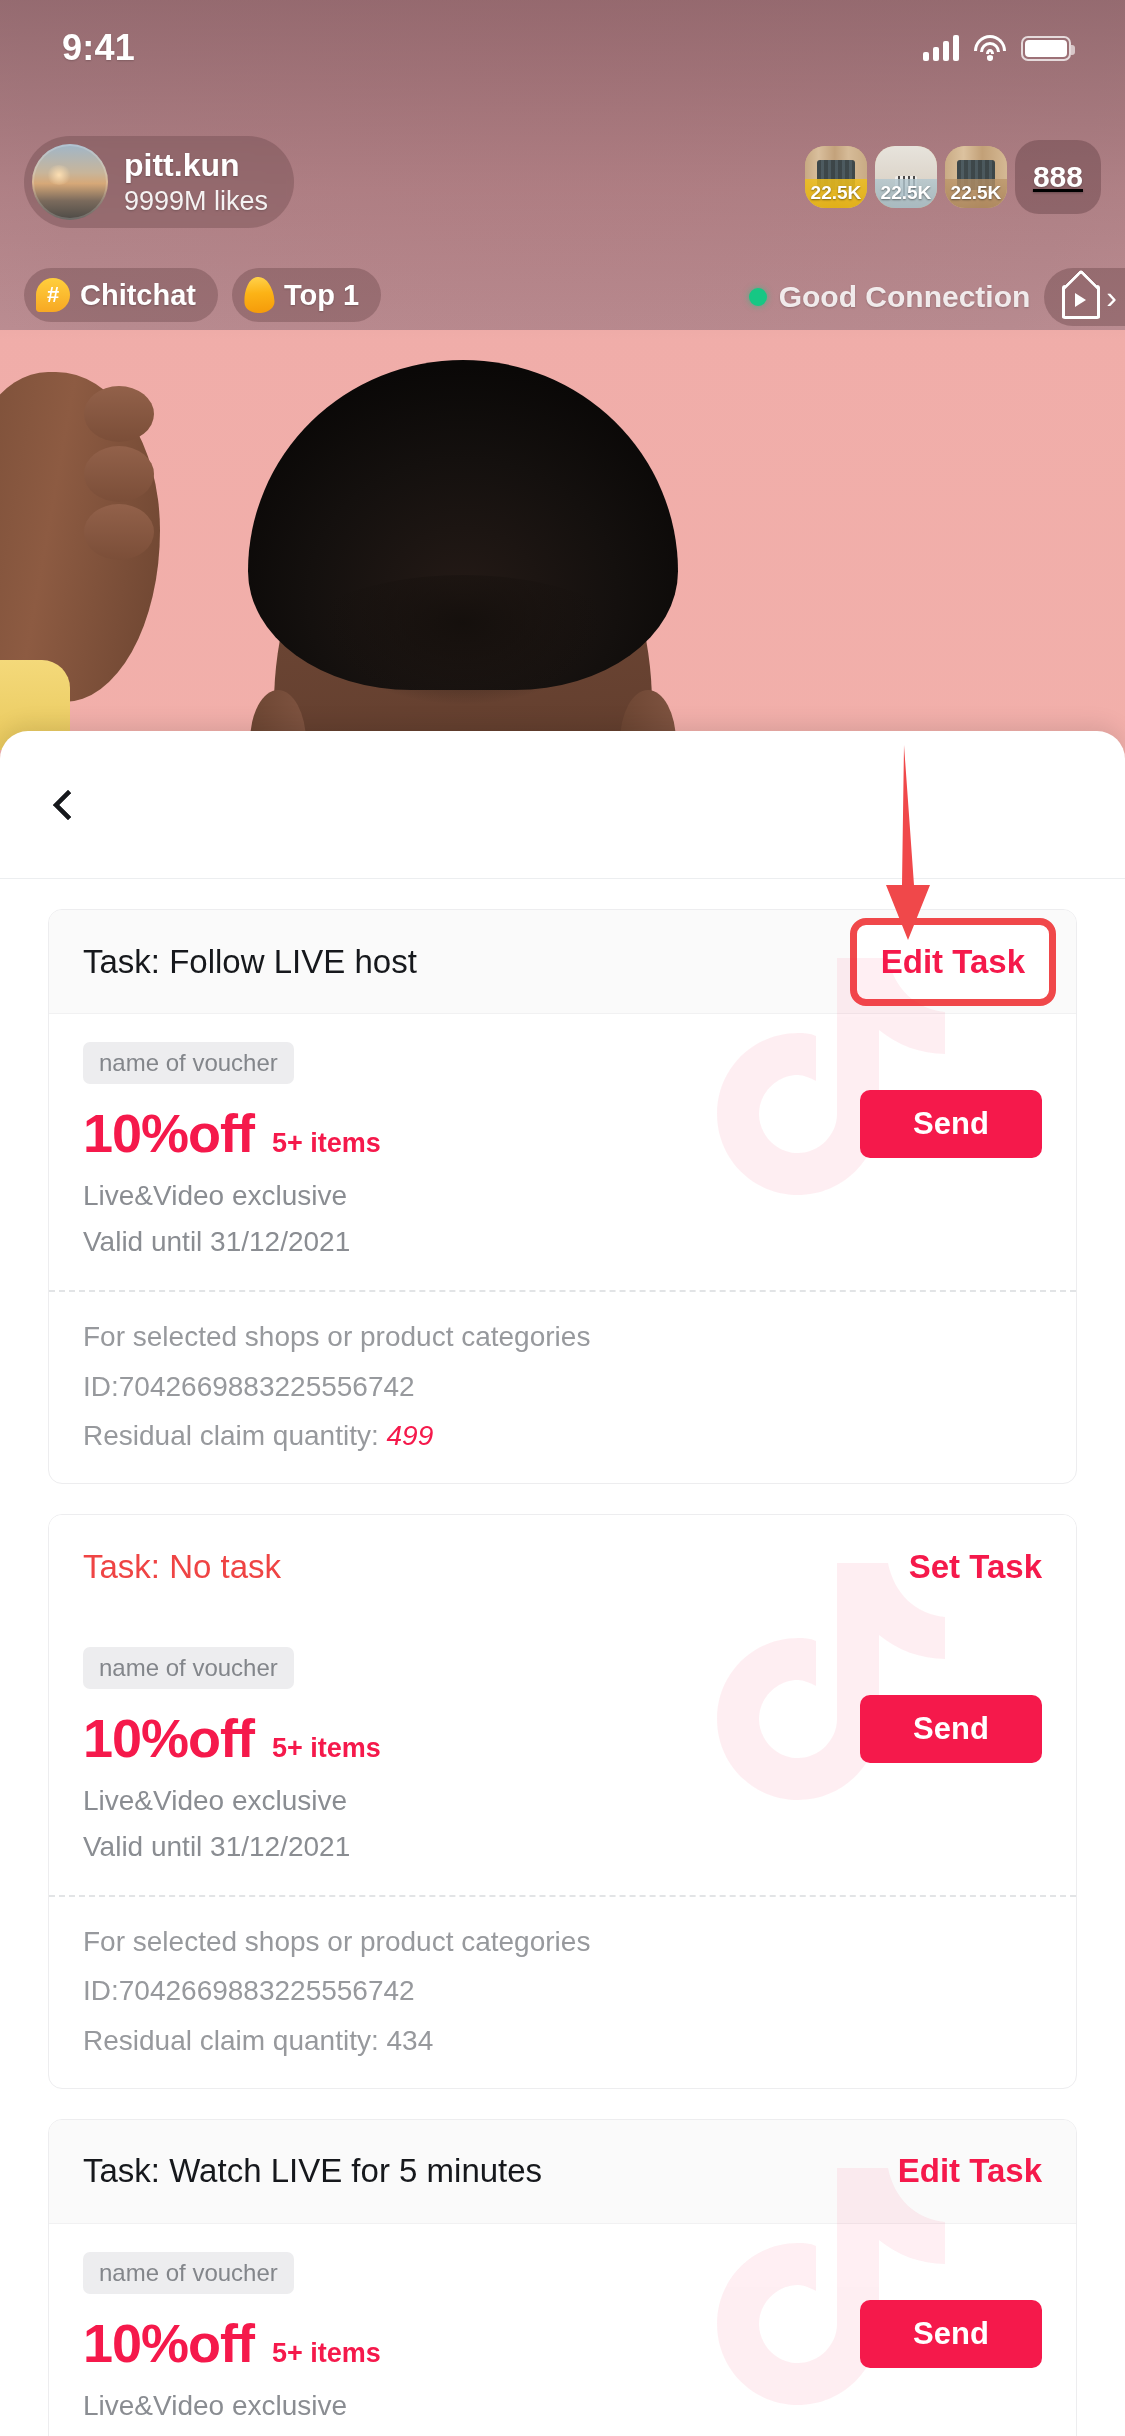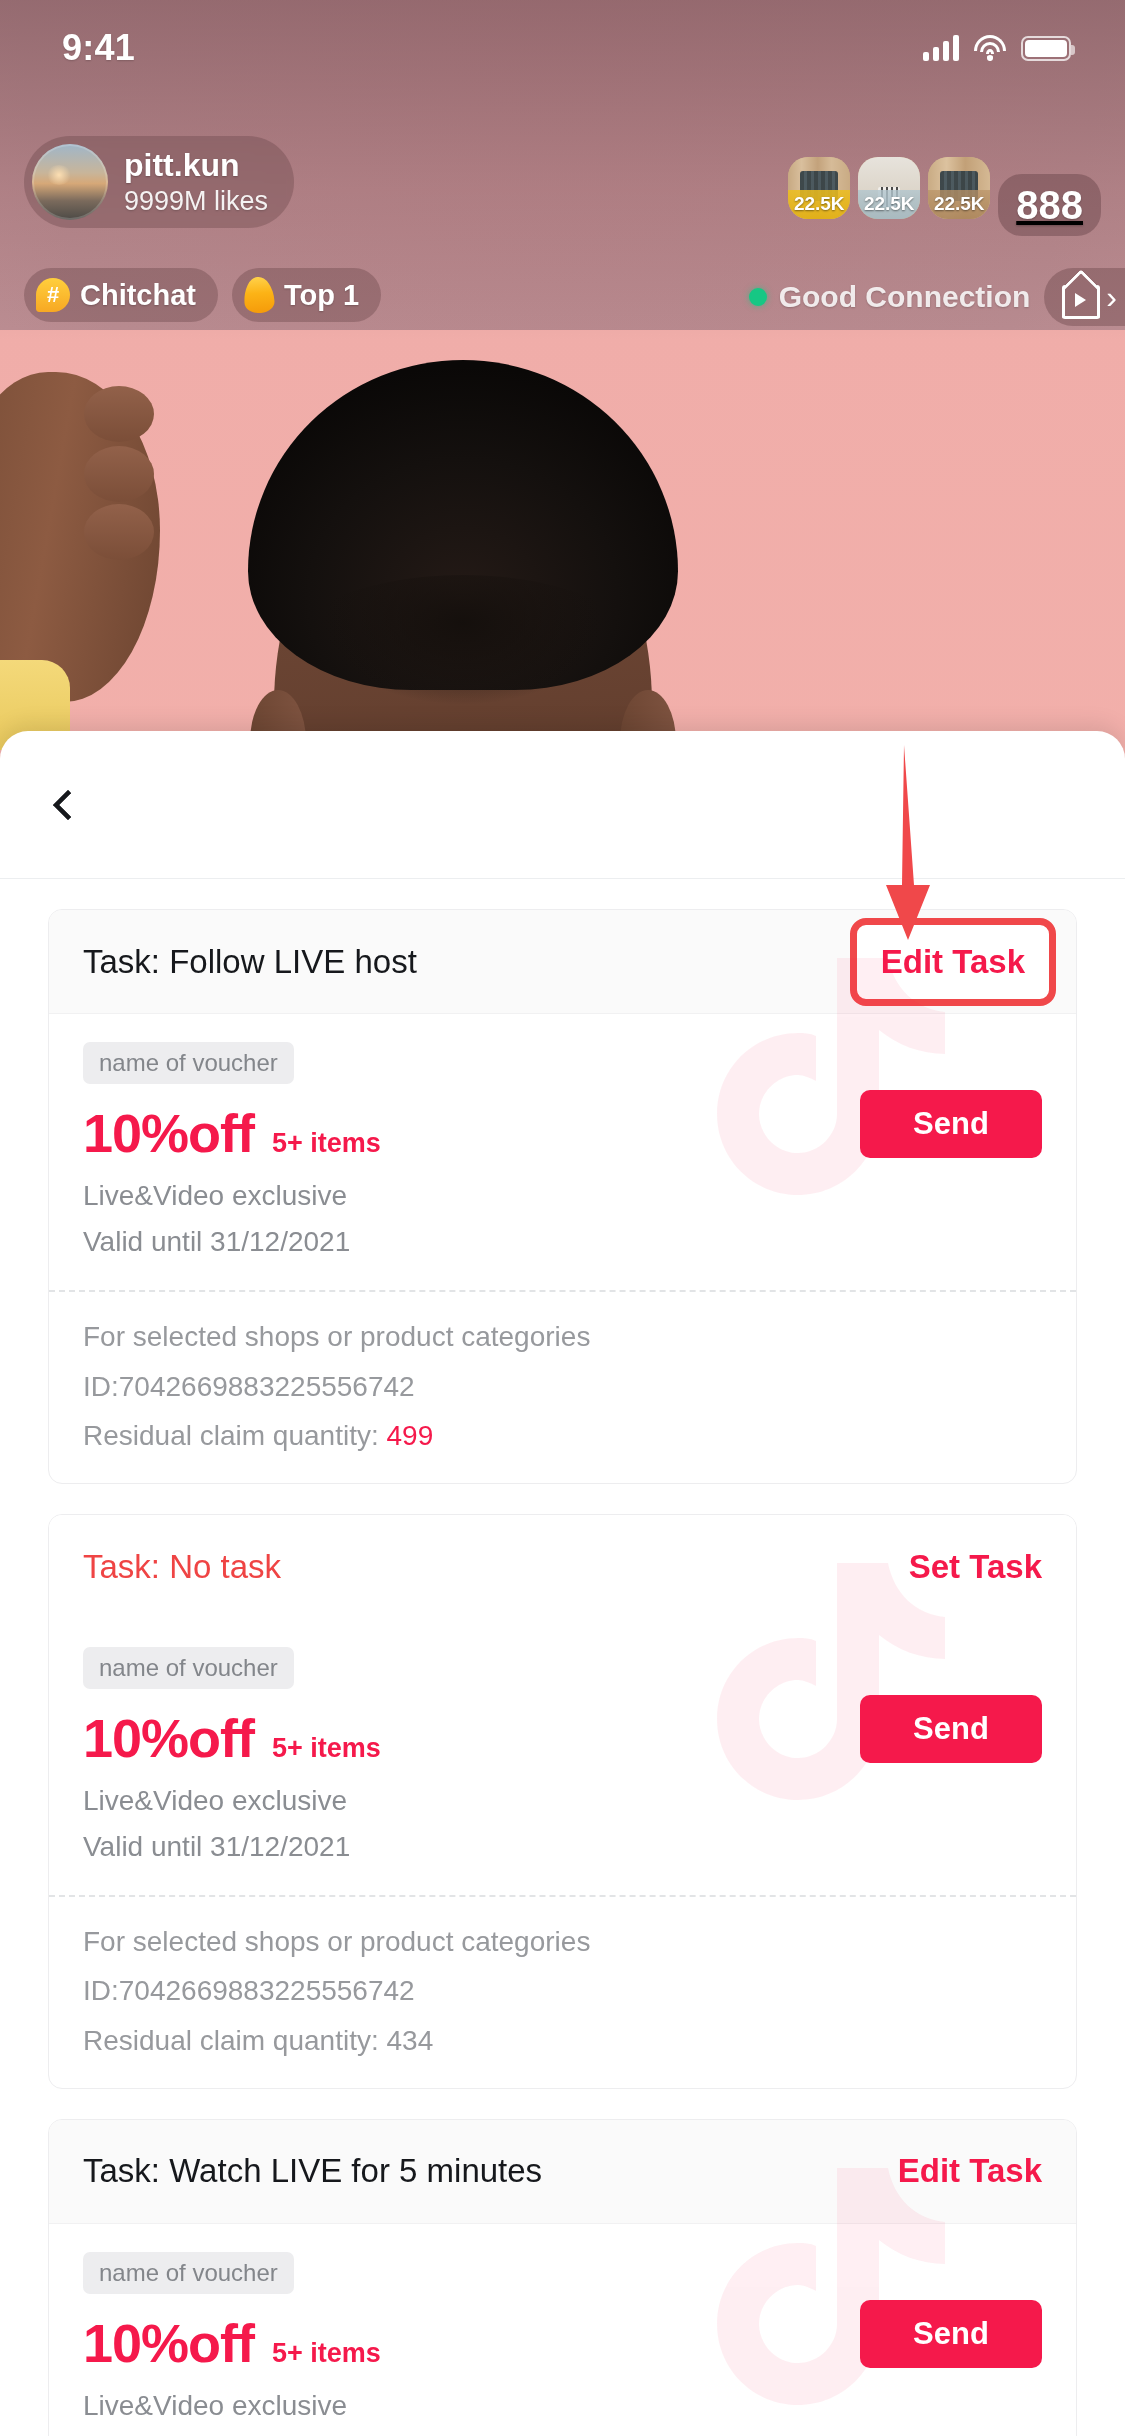--- a/index.html
+++ b/index.html
@@ -159,26 +159,25 @@
       background: repeating-linear-gradient(90deg,#f3f1ee 0 3px,#3a3a3a 3px 5px); border-radius:2px;}
   .viewer .cnt {
     position:absolute; left:0; right:0; bottom:0; text-align:center;
     font-size: 19px; font-weight: 600; color:#fff; padding: 3px 0 4px;
     text-shadow: 0 1px 2px rgba(0,0,0,.45);
   }
   .viewer.v1 .cnt { background: linear-gradient(180deg, rgba(237,190,30,.85), rgba(226,176,20,.95)); }
   .viewer.v2 .cnt { background: linear-gradient(180deg, rgba(178,198,206,.8), rgba(166,188,198,.92)); }
   .viewer.v3 .cnt { background: linear-gradient(180deg, rgba(186,148,104,.75), rgba(172,134,92,.9)); }
   #viewer-count-pill {
-    min-width: 78px; height: 62px; border-radius: 24px;
+    min-width: 78px; height: 74px; border-radius: 24px;
     background: rgba(90,55,60,.38);
     display:flex; align-items:center; justify-content:center;
-    color:#fff; font-size: 40px; font-weight: 700; padding: 0 18px;
+    color:#fff; font-size: 30px; font-weight: 700; padding: 0 18px;
     text-shadow:0 1px 2px rgba(0,0,0,.25);
-    margin-top:34px;
   }
 
   
   #tag-row {
     position:absolute; left: 24px; top: 268px; display:flex; align-items:center; gap: 14px;
   }
   .tag {
     display:flex; align-items:center; gap: 10px;
     height: 54px; padding: 0 22px 0 12px;
     border-radius: 28px; background: rgba(90,55,60,.32);
@@ -291,21 +290,21 @@
   .send-button {
     position:absolute; right: 34px; top: 76px;
     width: 182px; height: 68px; border-radius: 10px; border:none;
     background:#f5194b; color:#fff; font-size: 31px; font-weight: 700;
     cursor:pointer; font-family:"Liberation Sans", sans-serif;
   }
   .card-divider { border-top: 2px dashed #e2e4e6; margin: 6px 0 0 0; }
   .card-foot { padding: 28px 34px 30px 34px; position:relative; }
   .foot-line { font-size: 28px; color:#97999d; line-height: 1.2; }
   .foot-line + .foot-line { margin-top: 16px; }
-  .foot-line .qty-hot { color:#f5194b; }
+  .foot-line .qty-hot { color:#f5194b;font-style:italic; }
 
   
   #annotation-arrow {
     position:absolute; left: 876px; top: 745px; width: 64px; height: 195px;
     pointer-events:none;
   }
 </style>
 </head>
 <body>
 

